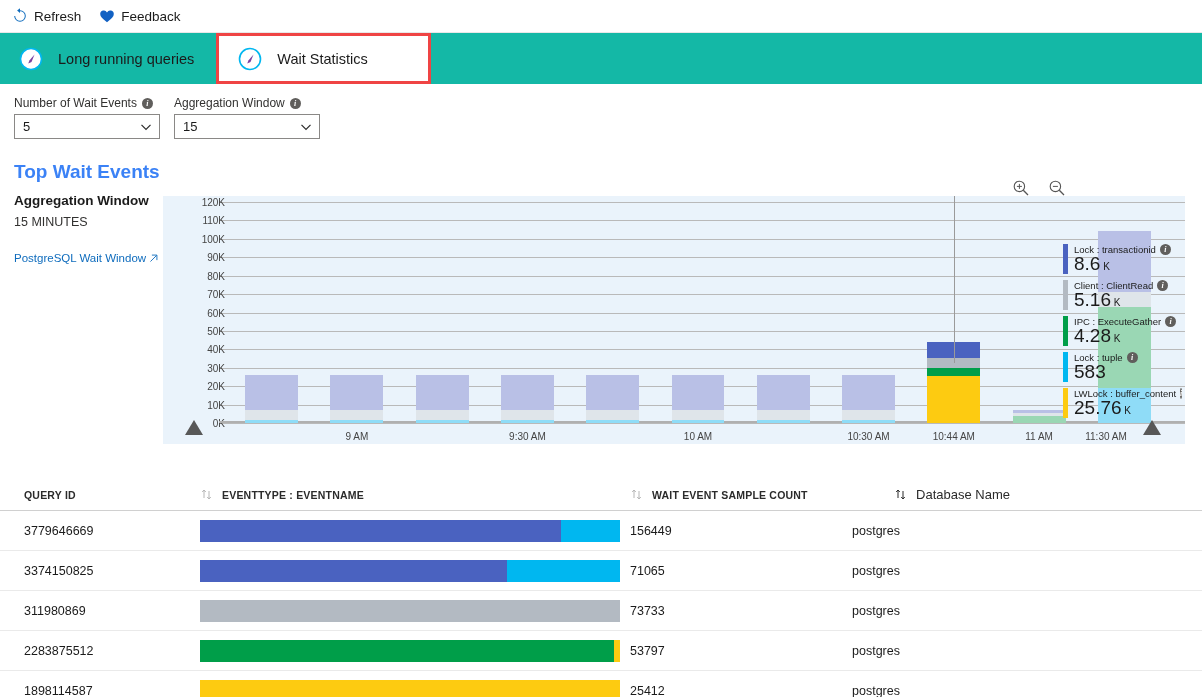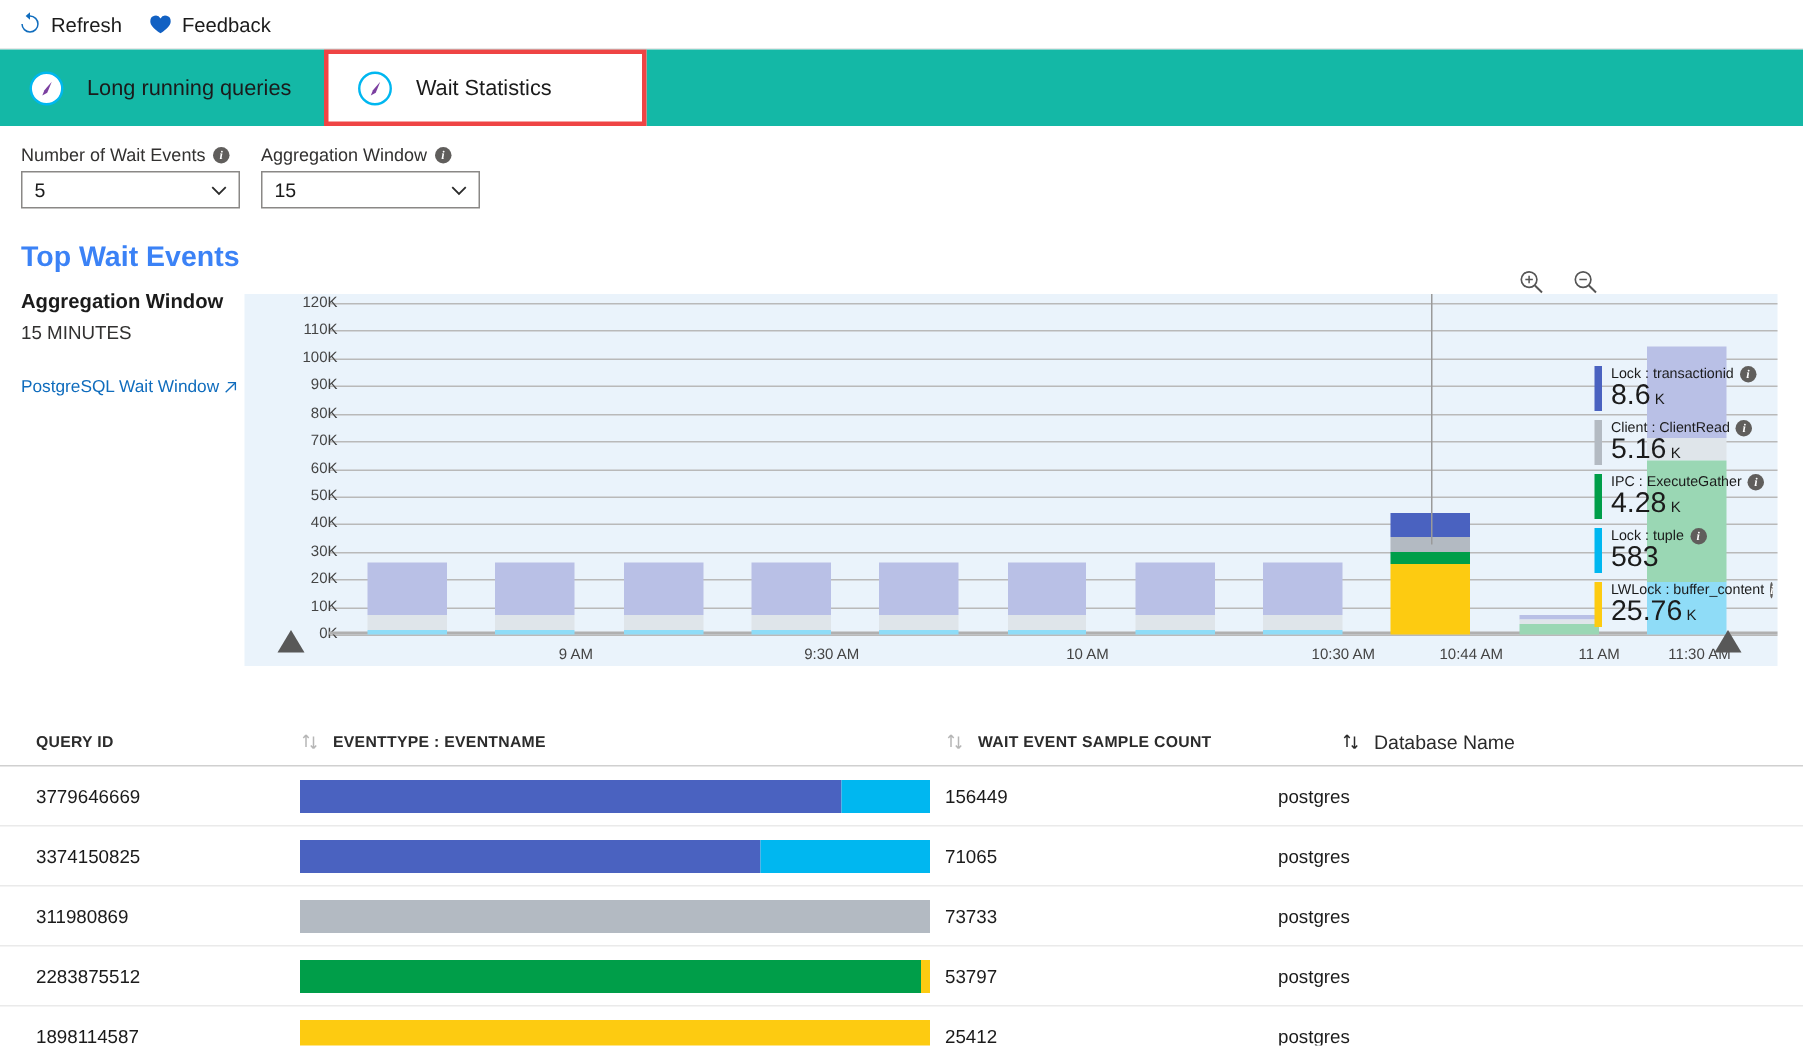--- a/index.html
+++ b/index.html
@@ -137,21 +137,20 @@
     text-align: right;
     font-size: 10px; color: #444; 
     transform: translateY(-50%);
     margin-left: 12px;
   }
   .xtick {
     position: absolute; bottom: 2px;
     font-size: 10px; color: #444;
     transform: translateX(-50%);
     white-space: nowrap;
-    margin-left: 27px;
   }
   .xaxis-line {
     position: absolute; left: 0; right: 0; bottom: 21px;
     height: 2px; background: #b0b0b0;
   }
   .sel-line {
     position: absolute; width: 1px; background: #9a9a9a;
   }
   .handle {
     position: absolute; bottom: 9px;

